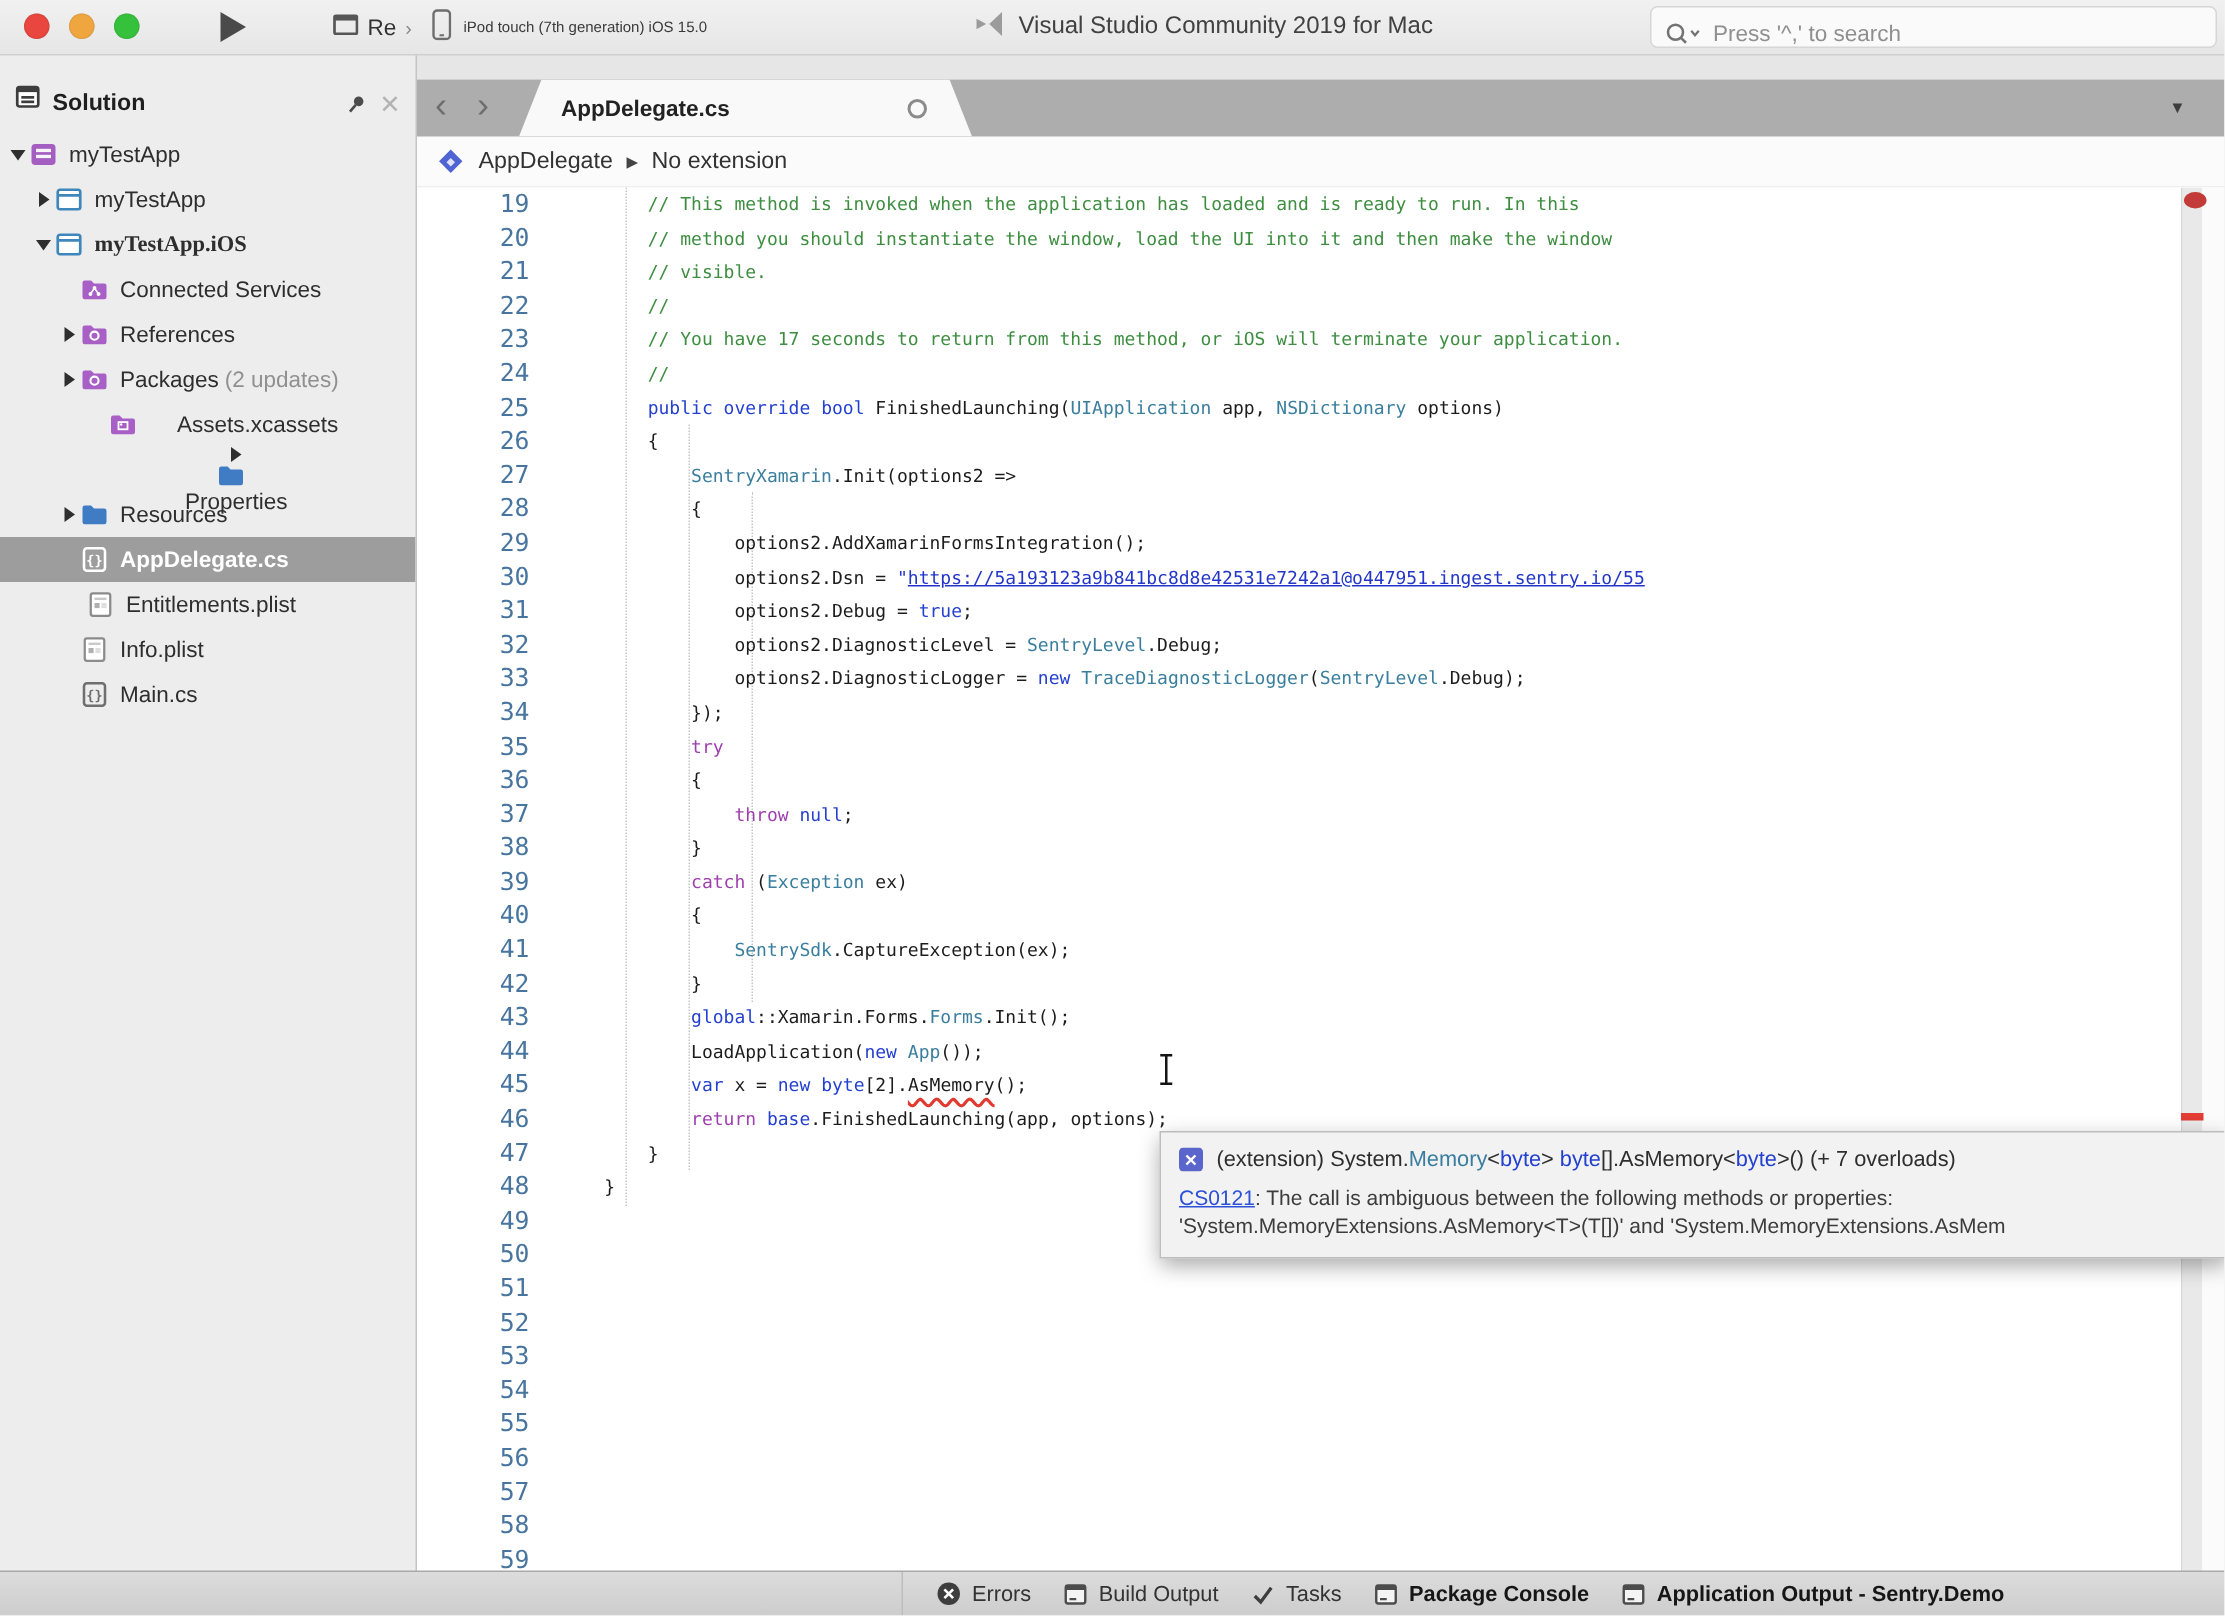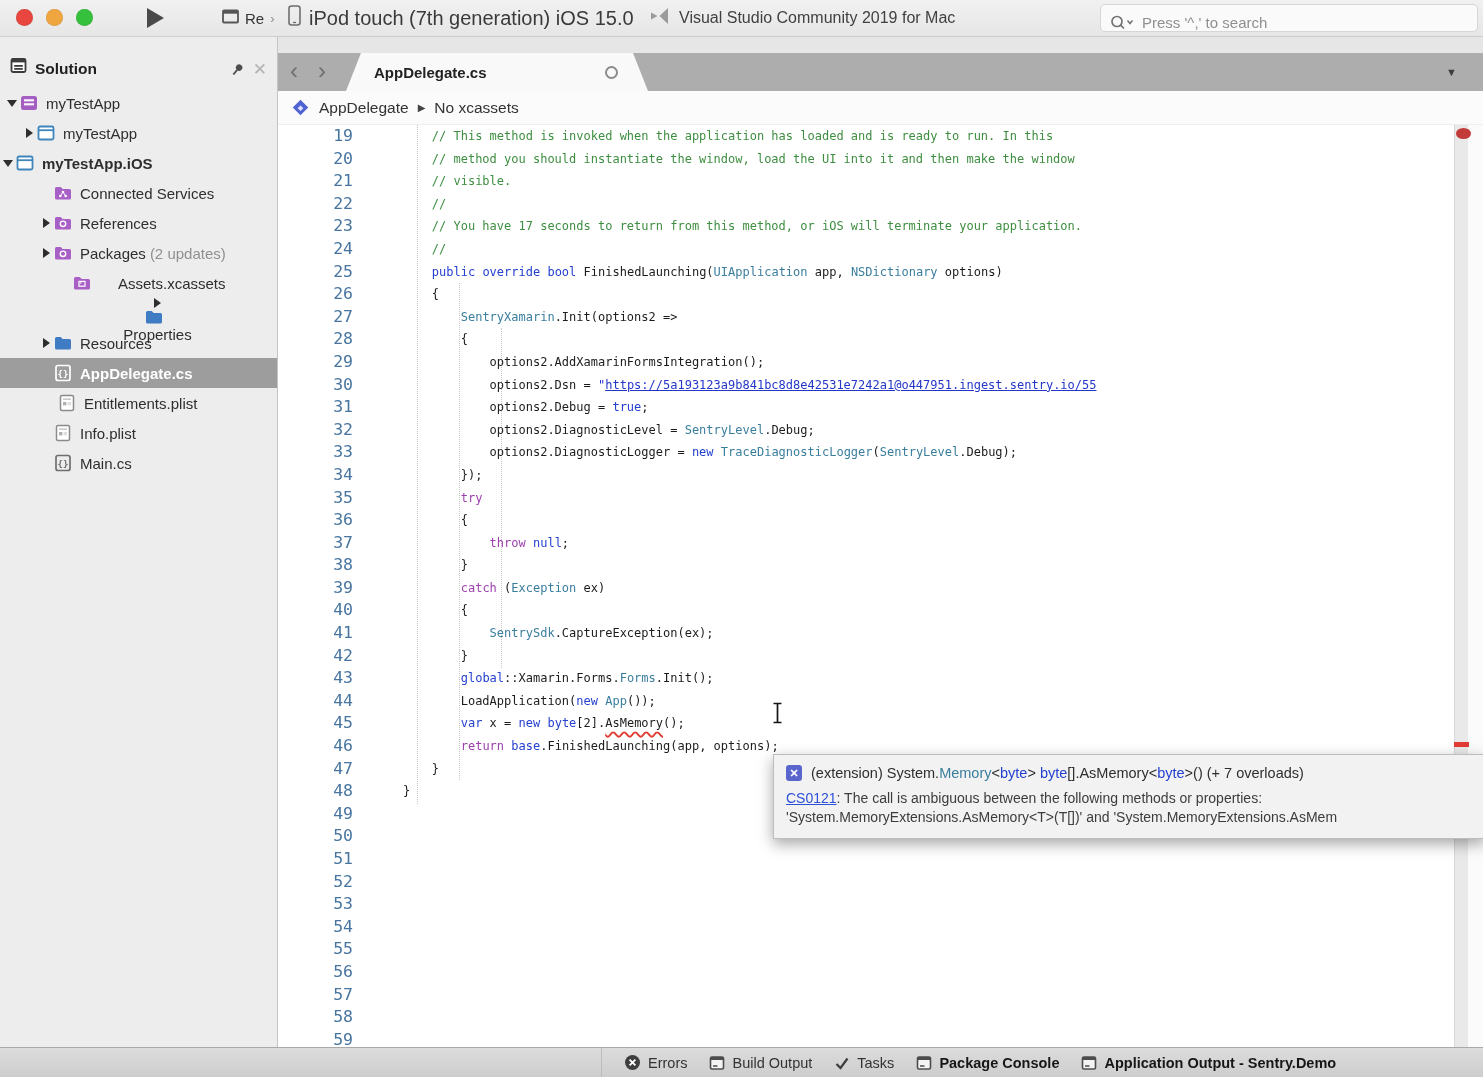--- a/index.html
+++ b/index.html
@@ -7,21 +7,21 @@
   .screen{position:relative;width:1483px;height:1077px;overflow:hidden;background:#ececec;}
 
   
   .titlebar{position:absolute;top:0;left:0;right:0;height:36px;background:linear-gradient(#f1f1f1,#e6e6e6);border-bottom:1px solid #cfcfcf;z-index:20;}
   .traffic{position:absolute;left:16px;top:9px;display:flex;gap:13px;}
   .tl{width:17px;height:17px;border-radius:50%;box-shadow:inset 0 0 1px rgba(0,0,0,.3);}
   .tl.red{background:#e8463f;} .tl.yellow{background:#f0a63e;} .tl.green{background:#35c13c;}
   .run-btn{position:absolute;left:147px;top:8px;width:0;height:0;border-top:10px solid transparent;border-bottom:10px solid transparent;border-left:17px solid #4a4a4a;cursor:pointer;}
   .config-sel{position:absolute;left:222px;top:6px;height:24px;display:flex;align-items:center;gap:6px;color:#333;font-size:15px;}
   .chev{color:#8a8a8a;font-size:13px;}
-  .device-sel{position:absolute;left:288px;top:6px;height:24px;display:flex;align-items:center;gap:8px;color:#3a3a3a;font-size:20px;}
+  .device-sel{position:absolute;left:288px;top:6px;height:24px;display:flex;align-items:center;gap:8px;color:#3a3a3a;font-size:10px;}
   .status-center{position:absolute;left:650px;top:6px;height:24px;display:flex;align-items:center;gap:9px;color:#414141;font-size:16px;}
   .search-field{position:absolute;left:1100px;top:4px;width:376px;height:26px;background:#fafafa;border:1px solid #d6d6d6;border-radius:5px;display:flex;align-items:flex-end;}
   .search-placeholder{color:#8f8f8f;font-size:15px;margin-left:7px;}
 
   
   .main{position:absolute;top:36px;left:0;right:0;bottom:29px;display:flex;}
 
   
   .sidebar{width:277px;flex:none;background:#ededed;border-right:1px solid #c4c4c4;position:relative;overflow:hidden;}
   .sb-header{display:flex;align-items:flex-end;height:26px;margin:16px 10px 0 10px;}
@@ -169,21 +169,21 @@
               <span class="caret-right"></span>
             </span>
             <span class="tree-icon">
               <svg width="18" height="18">
                 <rect x="1.5" y="2.5" width="15" height="13" rx="1.5" fill="#fff" stroke="#3f86bb" stroke-width="1.8"></rect>
                 <path d="M1.5 6.2 h15" stroke="#3f86bb" stroke-width="1.8"></path>
               </svg>
             </span>
             <span class="tree-label">myTestApp</span>
           </div>
-          <div class="tree-row" style="">
+          <div class="tree-row" style="padding-left: 21px; font-family: Liberation Serif, serif;">
             <span class="caret">
               <span class="caret-down"></span>
             </span>
             <span class="tree-icon">
               <svg width="18" height="18">
                 <rect x="1.5" y="2.5" width="15" height="13" rx="1.5" fill="#fff" stroke="#3f86bb" stroke-width="1.8"></rect>
                 <path d="M1.5 6.2 h15" stroke="#3f86bb" stroke-width="1.8"></path>
               </svg>
             </span>
             <span class="tree-label bold">myTestApp.iOS</span>
@@ -314,21 +314,21 @@
         <div class="tab">
           <span class="tab-label">AppDelegate.cs</span>
           <span class="mod-dot"></span>
         </div>
         <span class="tab-menu">▼</span>
       </div>
       <div class="breadcrumb">
         <span class="crumb-icon"></span>
         <span>AppDelegate</span>
         <span class="crumb-sep">▶</span>
-        <span>No xcassets</span>
+        <span>No extension</span>
       </div>
 
       <div class="code-region">
         <div class="guide" id="guide-1"></div>
         <div class="guide" id="guide-2"></div>
         <div class="guide" id="guide-3"></div>
         <div class="gutter" id="gutter">
             <div>19</div>
             <div>20</div>
             <div>21</div>

